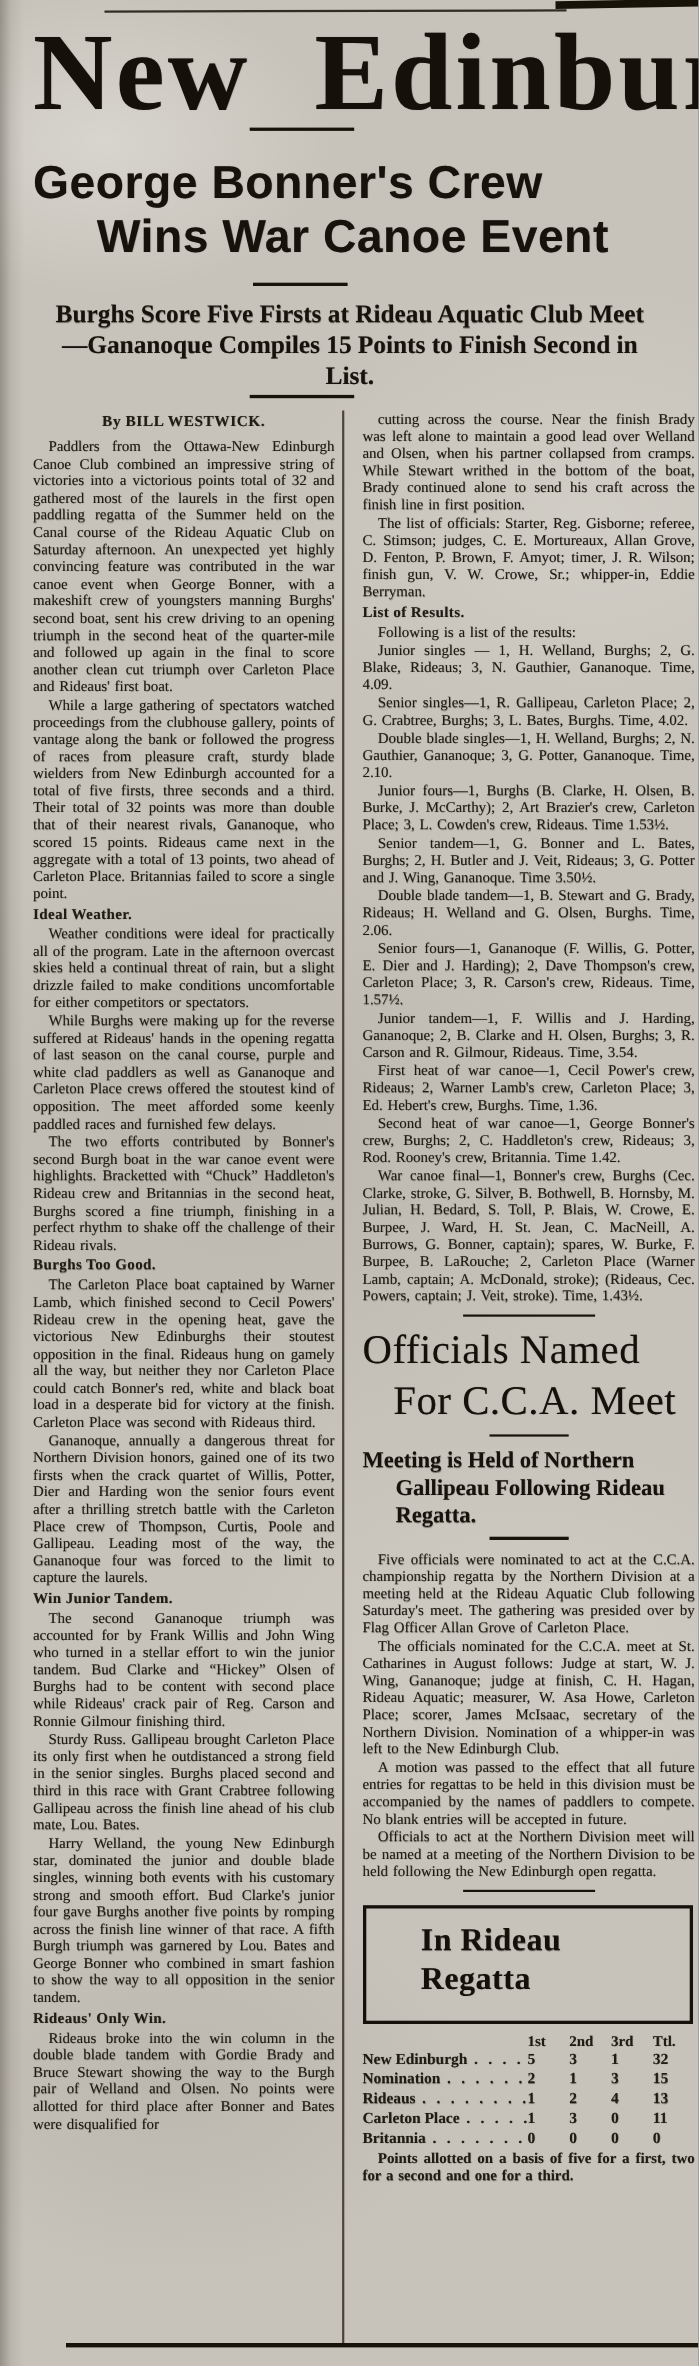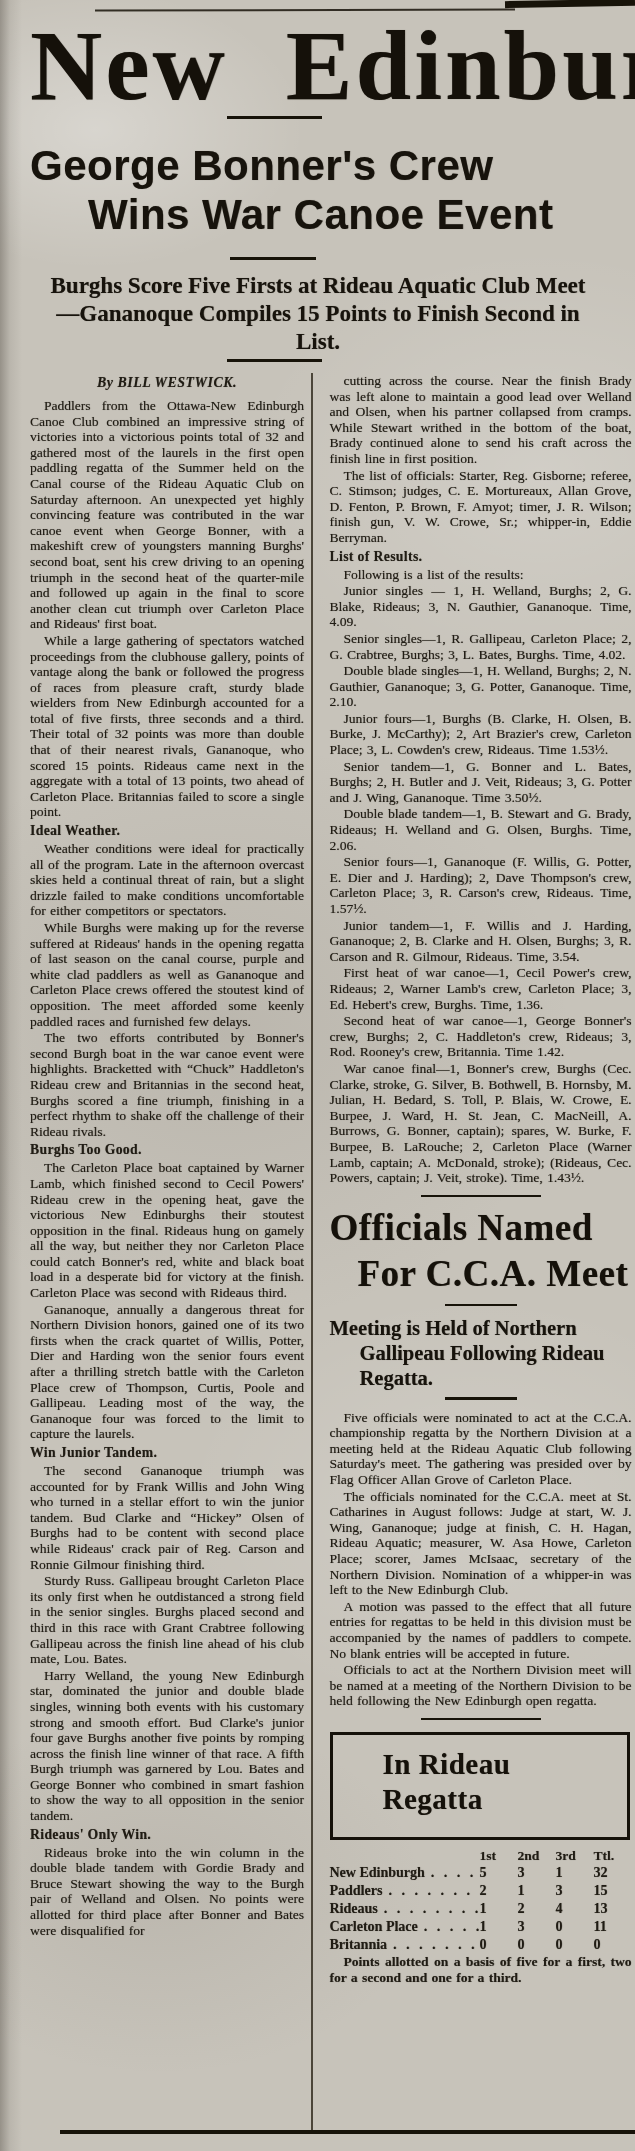--- a/index.html
+++ b/index.html
@@ -37,29 +37,29 @@
     position:absolute; left:42px; top:272px; width:552px; margin:0;
     text-align:center; font-weight:bold; font-size:23px; line-height:28px; color:#17130c;
   }
   .rule-deck { left:227px; top:359px; width:95px; height:3px; }
 
   .columns { position:absolute; left:30px; top:373px; width:602px; height:1760px; display:flex; overflow:hidden; }
   .col-left { width:274px; }
   .col-divider { width:1.5px; background:#2c2619; margin-left:7px; align-self:stretch; opacity:.8; }
   .col-right { width:302px; margin-left:17px; }
 
-  .byline { text-align:center; font-weight:bold; font-size:13.8px; letter-spacing:0.6px; margin:2px 0 7px 0;font-style:italic; }
+  .byline { text-align:center; font-weight:bold; font-size:13.8px; letter-spacing:0.6px; margin:2px 0 7px 0; }
   .col p {
     margin:0 0 1px 0; text-align:justify; text-indent:14px;
     font-size:13.5px; line-height:15.6px; word-spacing:1px;
   }
   .crosshead { text-align:left; font-weight:bold; font-size:13.6px; margin:3px 0 2px 0; letter-spacing:0.4px; }
 
   .sep-rule { width:120px; height:2.5px; background:#171309; margin:9px auto 8px auto; }
-  .headline2 { margin:2px 0 6px 0; font-weight:bold; font-size:37px; line-height:1.25; letter-spacing:0.5px; color:#15110a; }
+  .headline2 { margin:2px 0 6px 0; font-weight:normal; font-size:37px; line-height:1.25; letter-spacing:0.5px; color:#15110a; }
   .headline2 .hl2 { display:block; padding-left:28px; }
   .sep-rule-sm { width:72px; height:2.5px; background:#171309; margin:6px auto 10px auto; }
   .deck2 { font-weight:bold; font-size:20.5px; line-height:25px; padding-left:30px; text-indent:-30px; margin:0 0 2px 0; color:#17130c; }
 
   .standings-box { border:3.5px solid #15110a; margin:12px 2px 8px 0; padding:12px 10px 20px 12px; }
   .standings-title { font-weight:bold; font-size:29px; line-height:1.2; letter-spacing:0.5px; color:#15110a; }
   .standings-title .hl2 { display:block; padding-left:38px; }
 
   .standings-table { font-weight:bold; font-size:14px; margin-top:8px; }
   .st-header { display:flex; justify-content:flex-end; font-size:13.5px; }
@@ -156,21 +156,21 @@
         </div>
         <div class="st-row">
           <span class="st-club">New Edinburgh</span>
             <span class="st-dots"></span>
           <span class="st-cell">5</span>
           <span class="st-cell">3</span>
           <span class="st-cell">1</span>
           <span class="st-cell">32</span>
         </div>
         <div class="st-row">
-          <span class="st-club">Paddlers</span>
+          <span class="st-club">Nomination</span>
             <span class="st-dots"></span>
           <span class="st-cell">2</span>
           <span class="st-cell">1</span>
           <span class="st-cell">3</span>
           <span class="st-cell">15</span>
         </div>
         <div class="st-row">
           <span class="st-club">Rideaus</span>
             <span class="st-dots"></span>
           <span class="st-cell">1</span>

